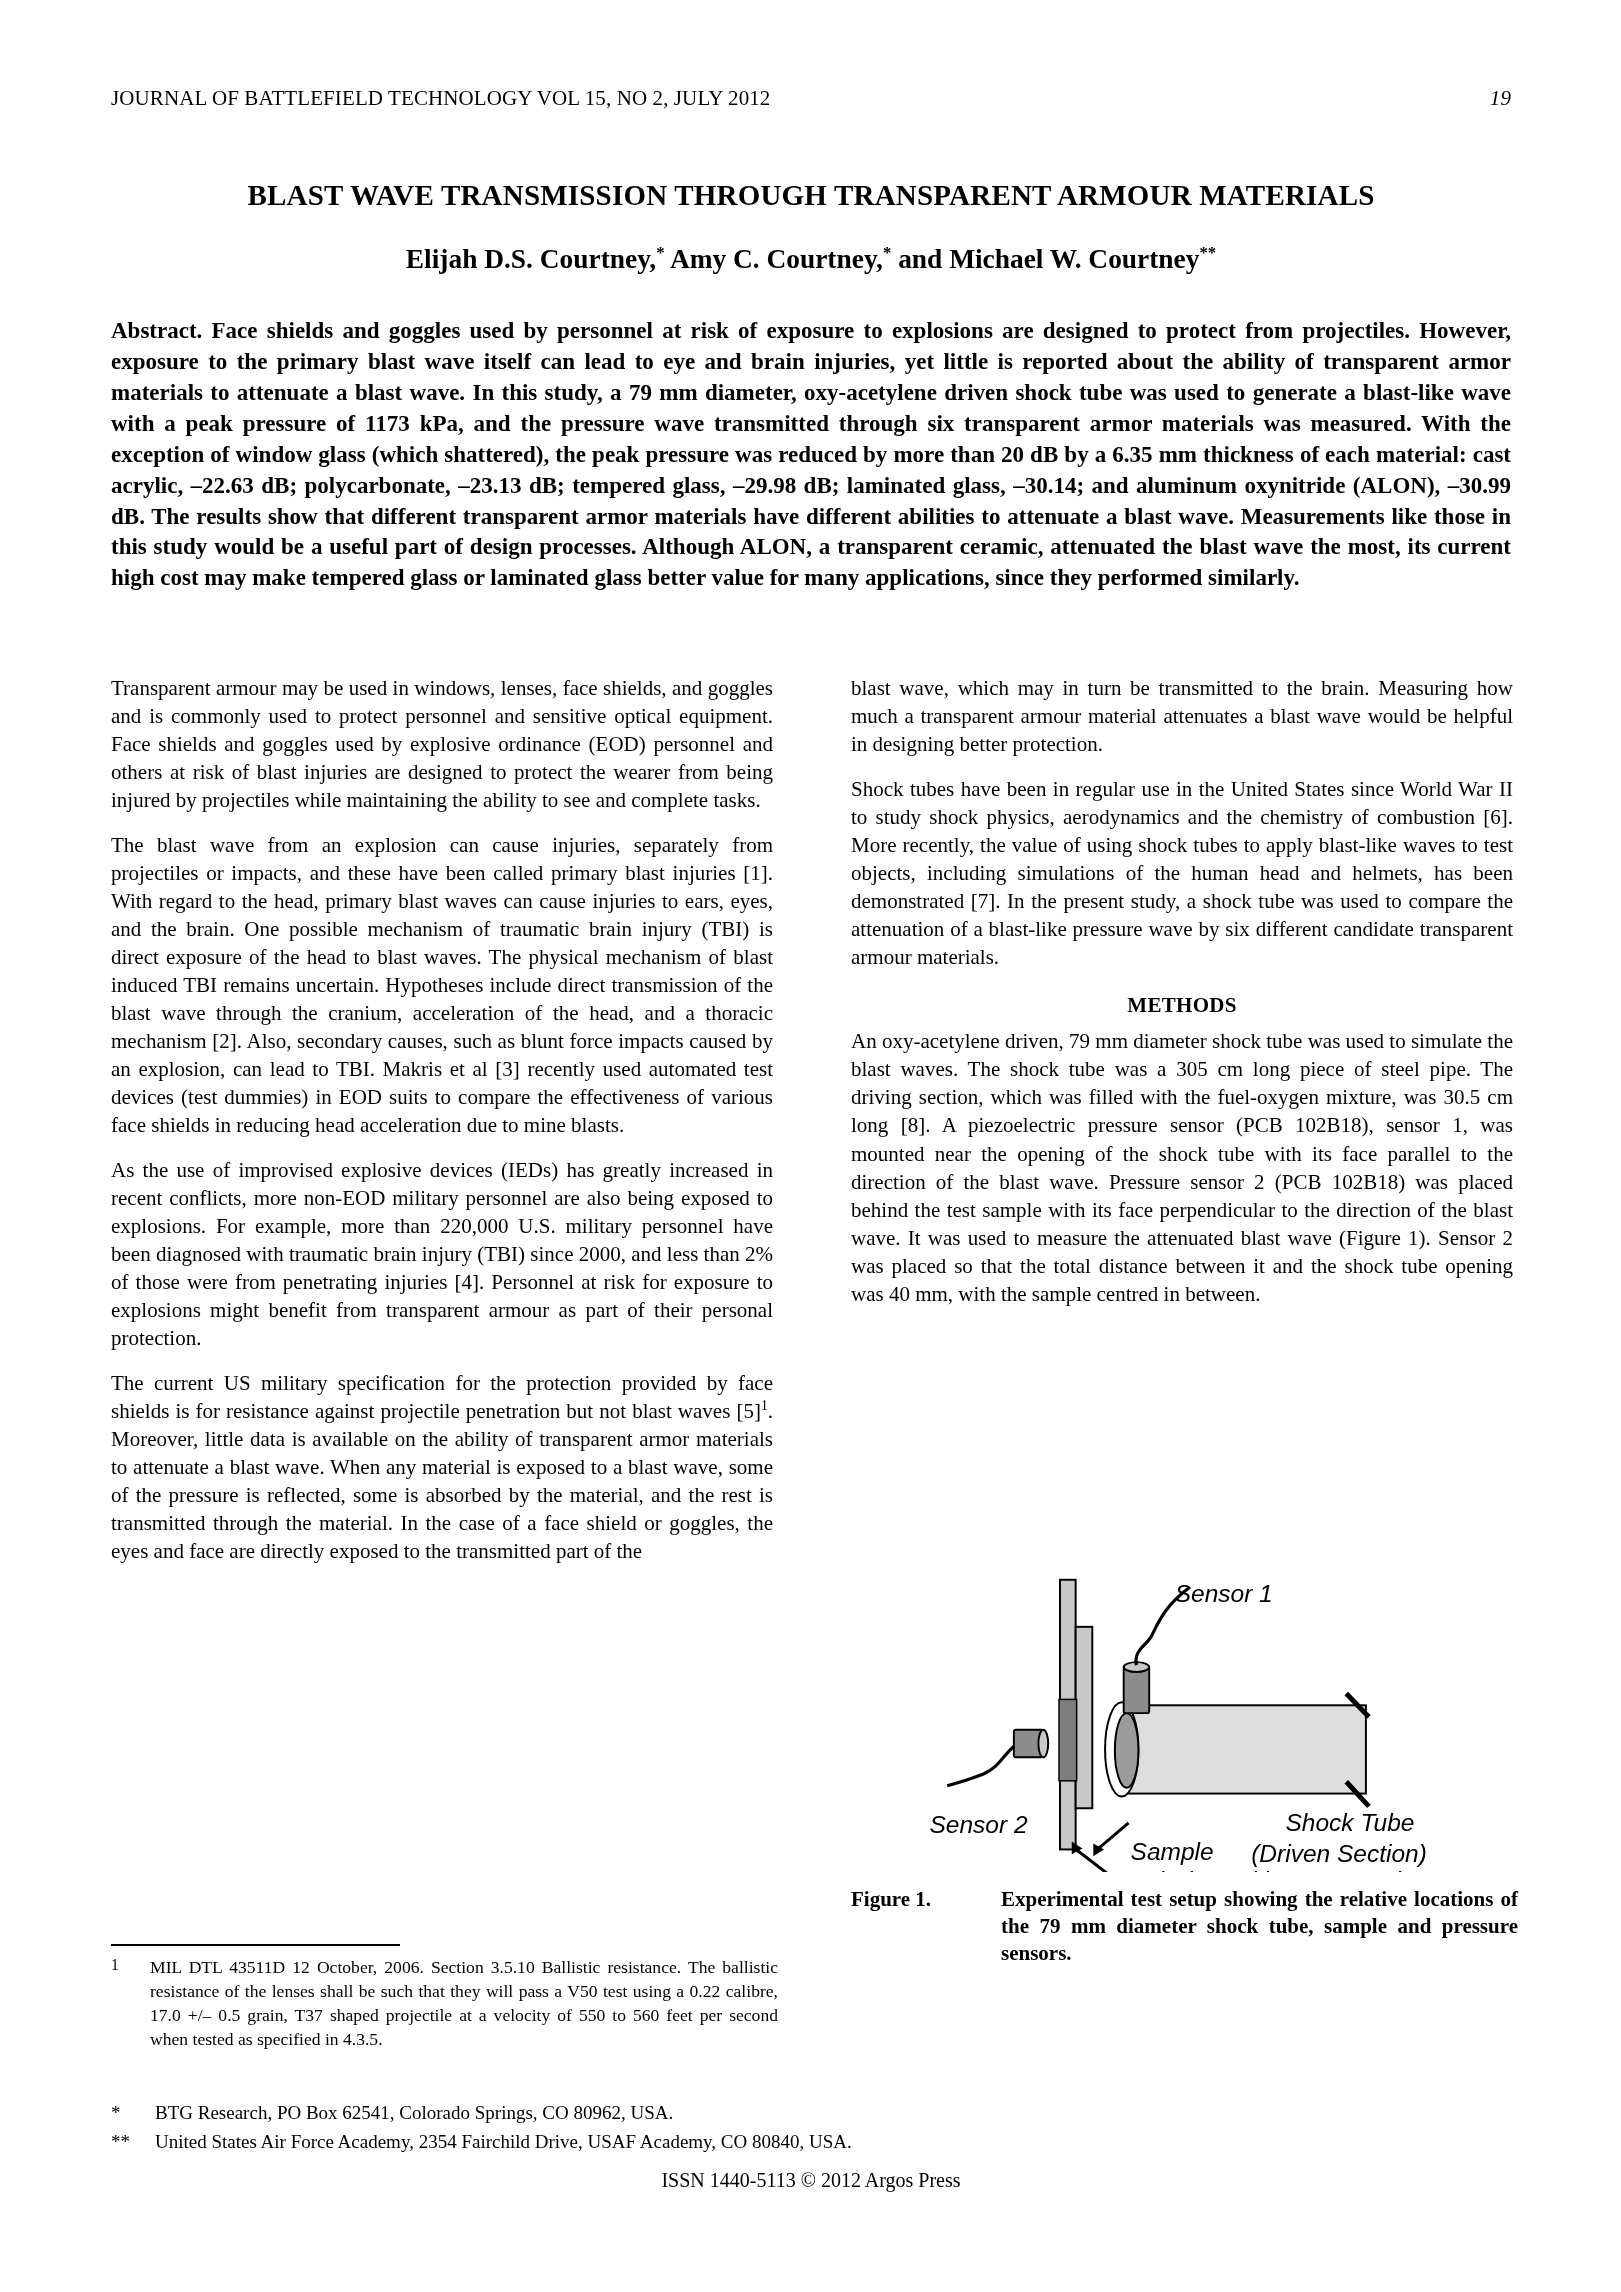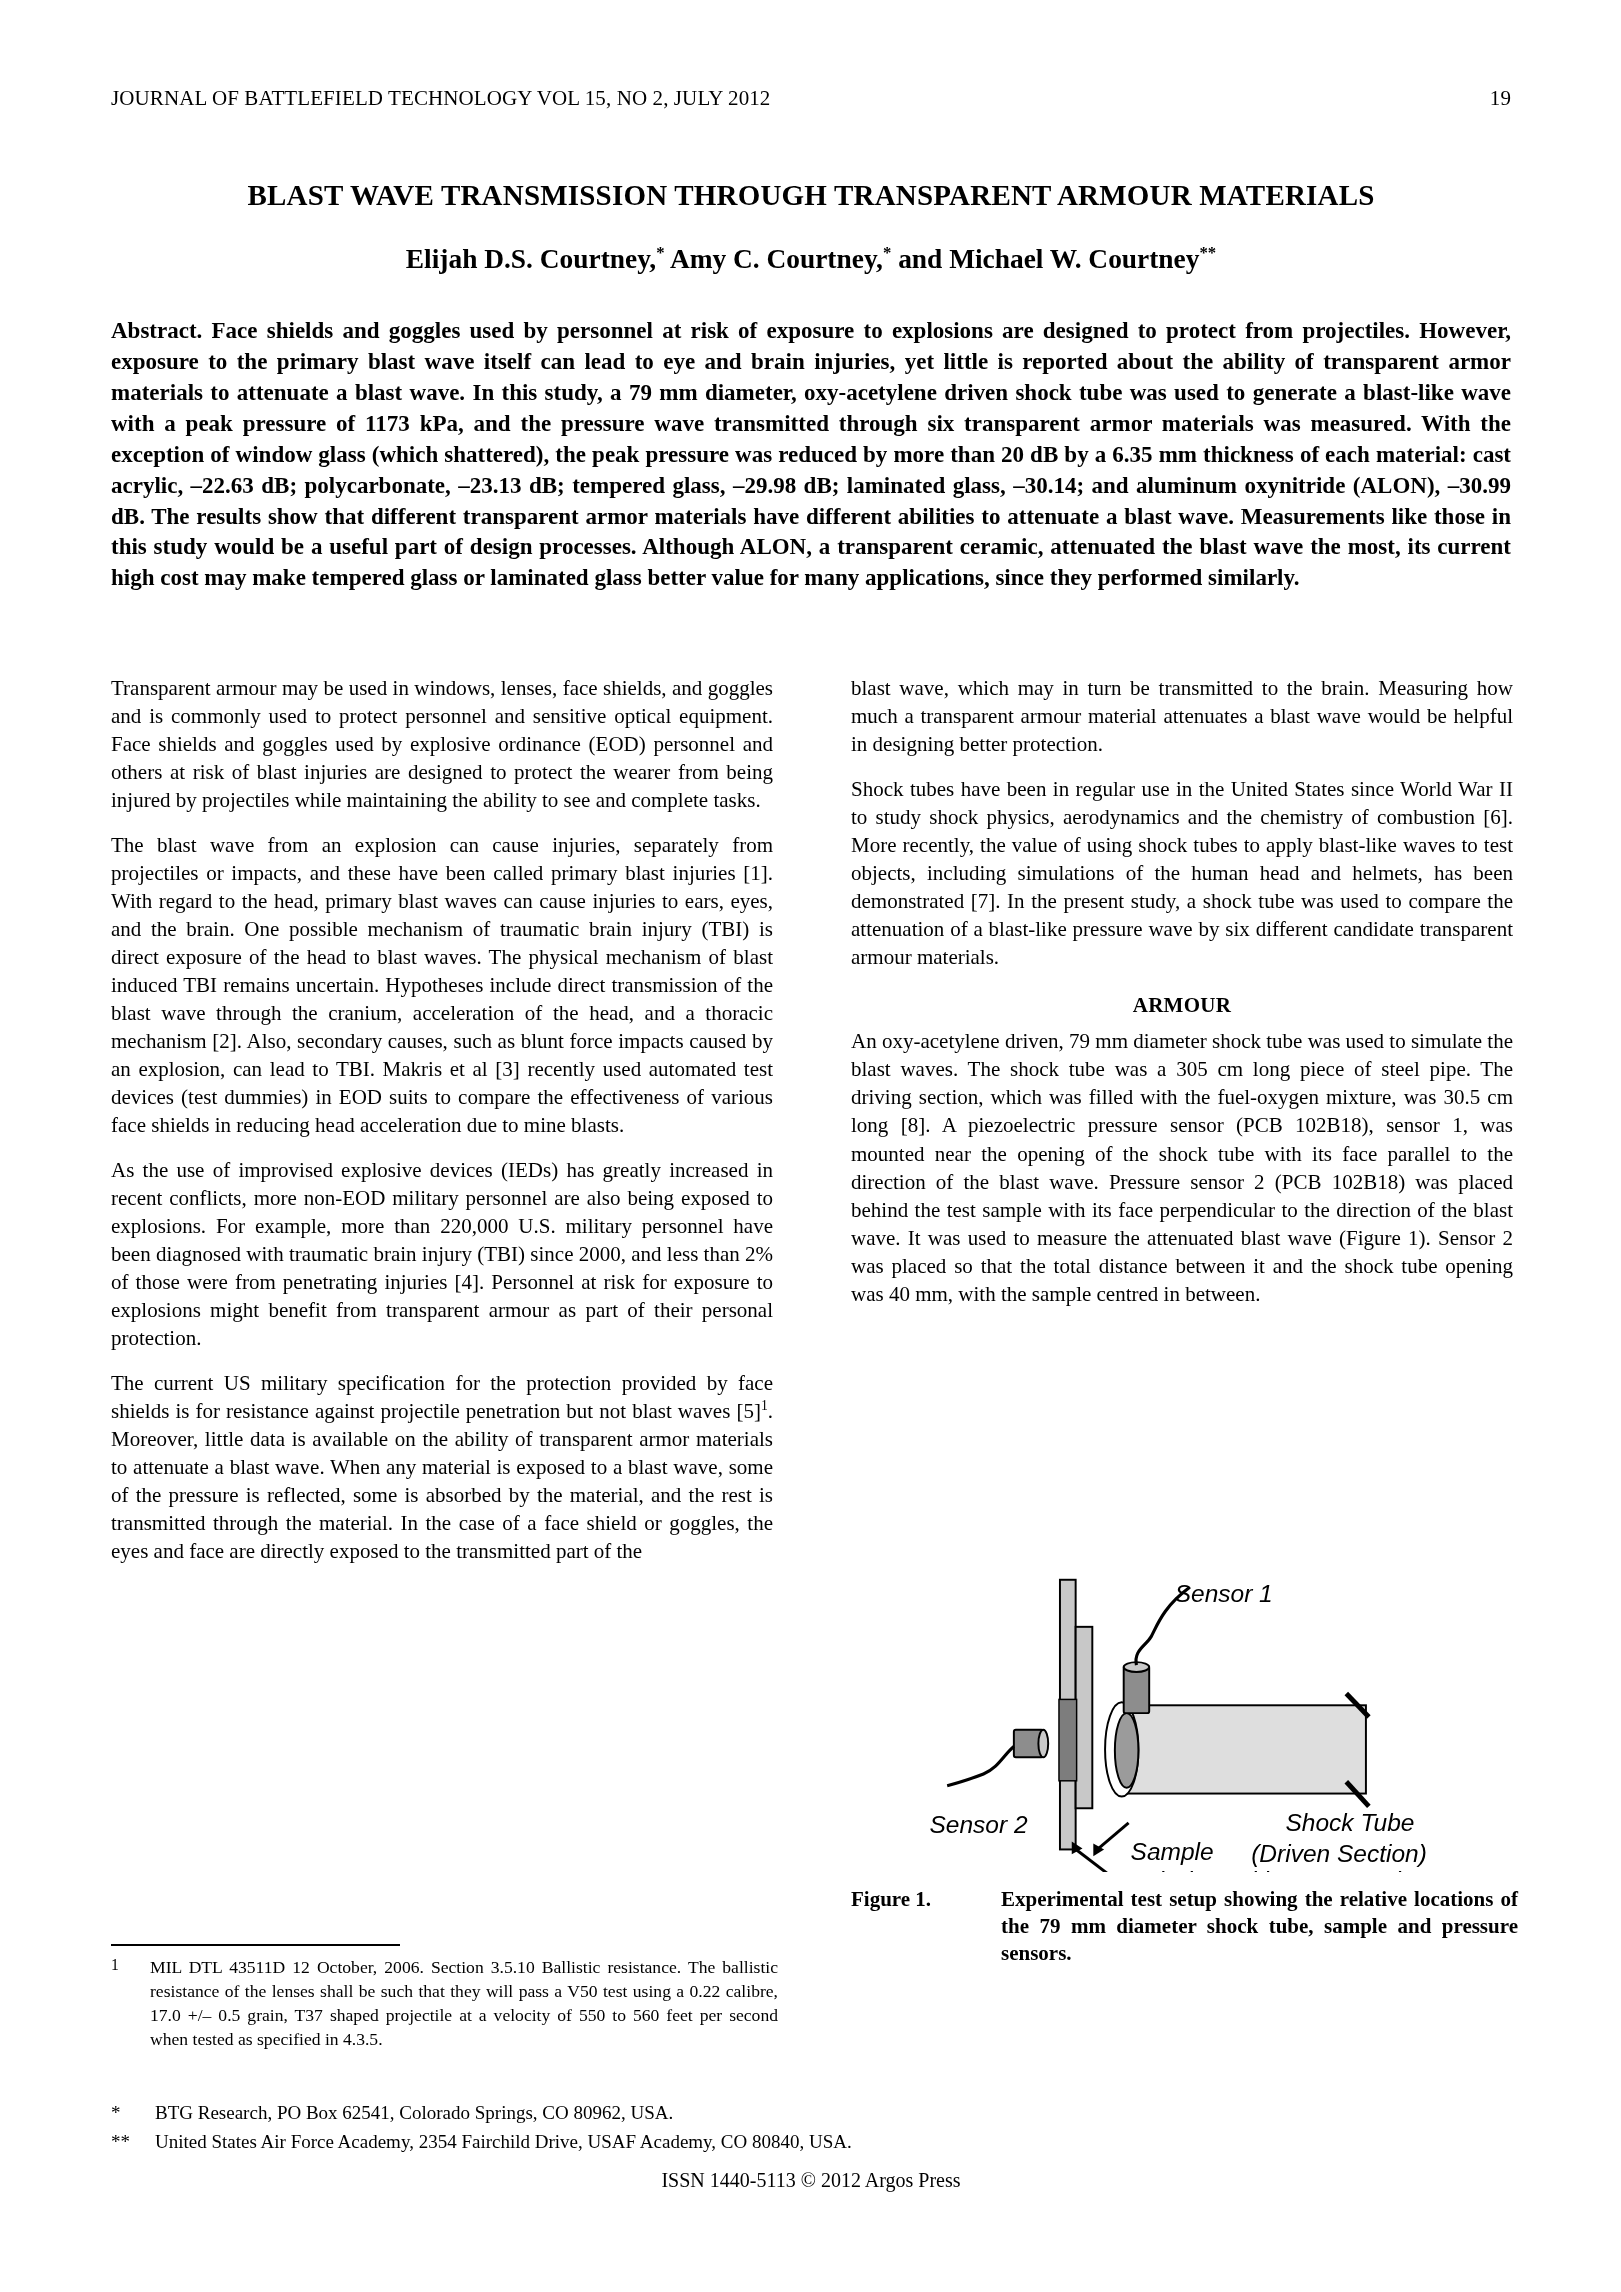--- a/index.html
+++ b/index.html
@@ -28,21 +28,21 @@
     left: 111px;
     top: 86px;
     width: 1400px;
     display: flex;
     justify-content: space-between;
     align-items: baseline;
     font-size: 21px;
     letter-spacing: 0.1px;
   }
   .running-head .jnl { white-space: nowrap; }
-  .running-head .pageno { font-size: 21px; }
+  .running-head .pageno { font-size: 21px; font-style: italic; }
 
   .doc-title {
     position: absolute;
     left: 111px;
     top: 179px;
     width: 1400px;
     text-align: center;
     font-size: 29px;
     font-weight: bold;
     letter-spacing: 0.2px;
@@ -215,21 +215,21 @@
     <div class="col col-left">
       <p class="body">Transparent armour may be used in windows, lenses, face shields, and goggles and is commonly used to protect personnel and sensitive optical equipment. Face shields and goggles used by explosive ordinance (EOD) personnel and others at risk of blast injuries are designed to protect the wearer from being injured by projectiles while maintaining the ability to see and complete tasks.</p>
       <p class="body">The blast wave from an explosion can cause injuries, separately from projectiles or impacts, and these have been called primary blast injuries [1]. With regard to the head, primary blast waves can cause injuries to ears, eyes, and the brain. One possible mechanism of traumatic brain injury (TBI) is direct exposure of the head to blast waves. The physical mechanism of blast induced TBI remains uncertain. Hypotheses include direct transmission of the blast wave through the cranium, acceleration of the head, and a thoracic mechanism [2]. Also, secondary causes, such as blunt force impacts caused by an explosion, can lead to TBI. Makris et al [3] recently used automated test devices (test dummies) in EOD suits to compare the effectiveness of various face shields in reducing head acceleration due to mine blasts.</p>
       <p class="body">As the use of improvised explosive devices (IEDs) has greatly increased in recent conflicts, more non-EOD military personnel are also being exposed to explosions. For example, more than 220,000 U.S. military personnel have been diagnosed with traumatic brain injury (TBI) since 2000, and less than 2% of those were from penetrating injuries [4]. Personnel at risk for exposure to explosions might benefit from transparent armour as part of their personal protection.</p>
       <p class="body"><span>The current US military specification for the protection provided by face shields is for resistance against projectile penetration but not blast waves [5]</span><sup>1</sup><span>. Moreover, little data is available on the ability of transparent armor materials to attenuate a blast wave. When any material is exposed to a blast wave, some of the pressure is reflected, some is absorbed by the material, and the rest is transmitted through the material. In the case of a face shield or goggles, the eyes and face are directly exposed to the transmitted part of the</span></p>
     </div>
 
     <div class="col col-right">
       <p class="body">blast wave, which may in turn be transmitted to the brain. Measuring how much a transparent armour material attenuates a blast wave would be helpful in designing better protection.</p>
       <p class="body">Shock tubes have been in regular use in the United States since World War II to study shock physics, aerodynamics and the chemistry of combustion [6]. More recently, the value of using shock tubes to apply blast-like waves to test objects, including simulations of the human head and helmets, has been demonstrated [7]. In the present study, a shock tube was used to compare the attenuation of a blast-like pressure wave by six different candidate transparent armour materials.</p>
-      <div class="sec-head spaced">ARMOUR</div>
+      <div class="sec-head spaced">METHODS</div>
       <p class="body">An oxy-acetylene driven, 79 mm diameter shock tube was used to simulate the blast waves. The shock tube was a 305 cm long piece of steel pipe. The driving section, which was filled with the fuel-oxygen mixture, was 30.5 cm long [8]. A piezoelectric pressure sensor (PCB 102B18), sensor 1, was mounted near the opening of the shock tube with its face parallel to the direction of the blast wave. Pressure sensor 2 (PCB 102B18) was placed behind the test sample with its face perpendicular to the direction of the blast wave. It was used to measure the attenuated blast wave (Figure 1). Sensor 2 was placed so that the total distance between it and the shock tube opening was 40 mm, with the sample centred in between.</p>
     </div>
 
   </div>
 
   <div class="figure-block">
     <div class="figure-art">
       <svg viewBox="0 0 680 310" width="667" height="304" xmlns="http://www.w3.org/2000/svg">
 
         <rect x="213" y="12" width="16" height="275" fill="#c8c8c8" stroke="#000" stroke-width="2"></rect>

